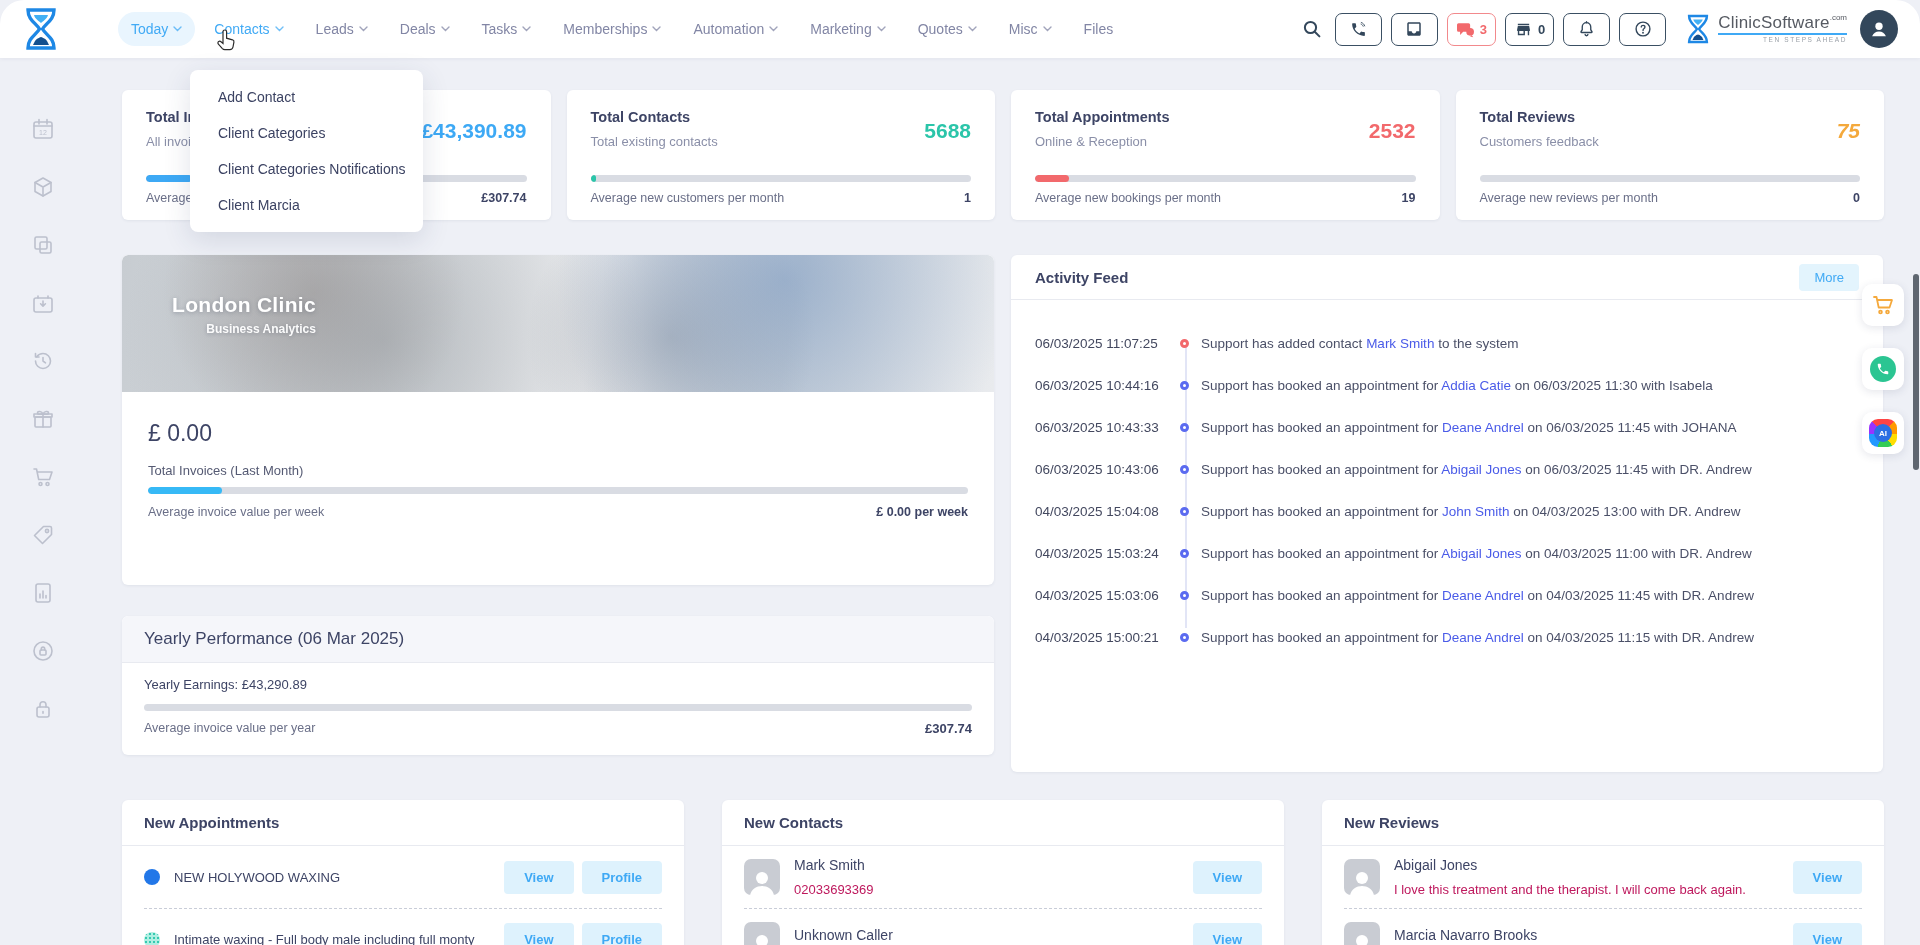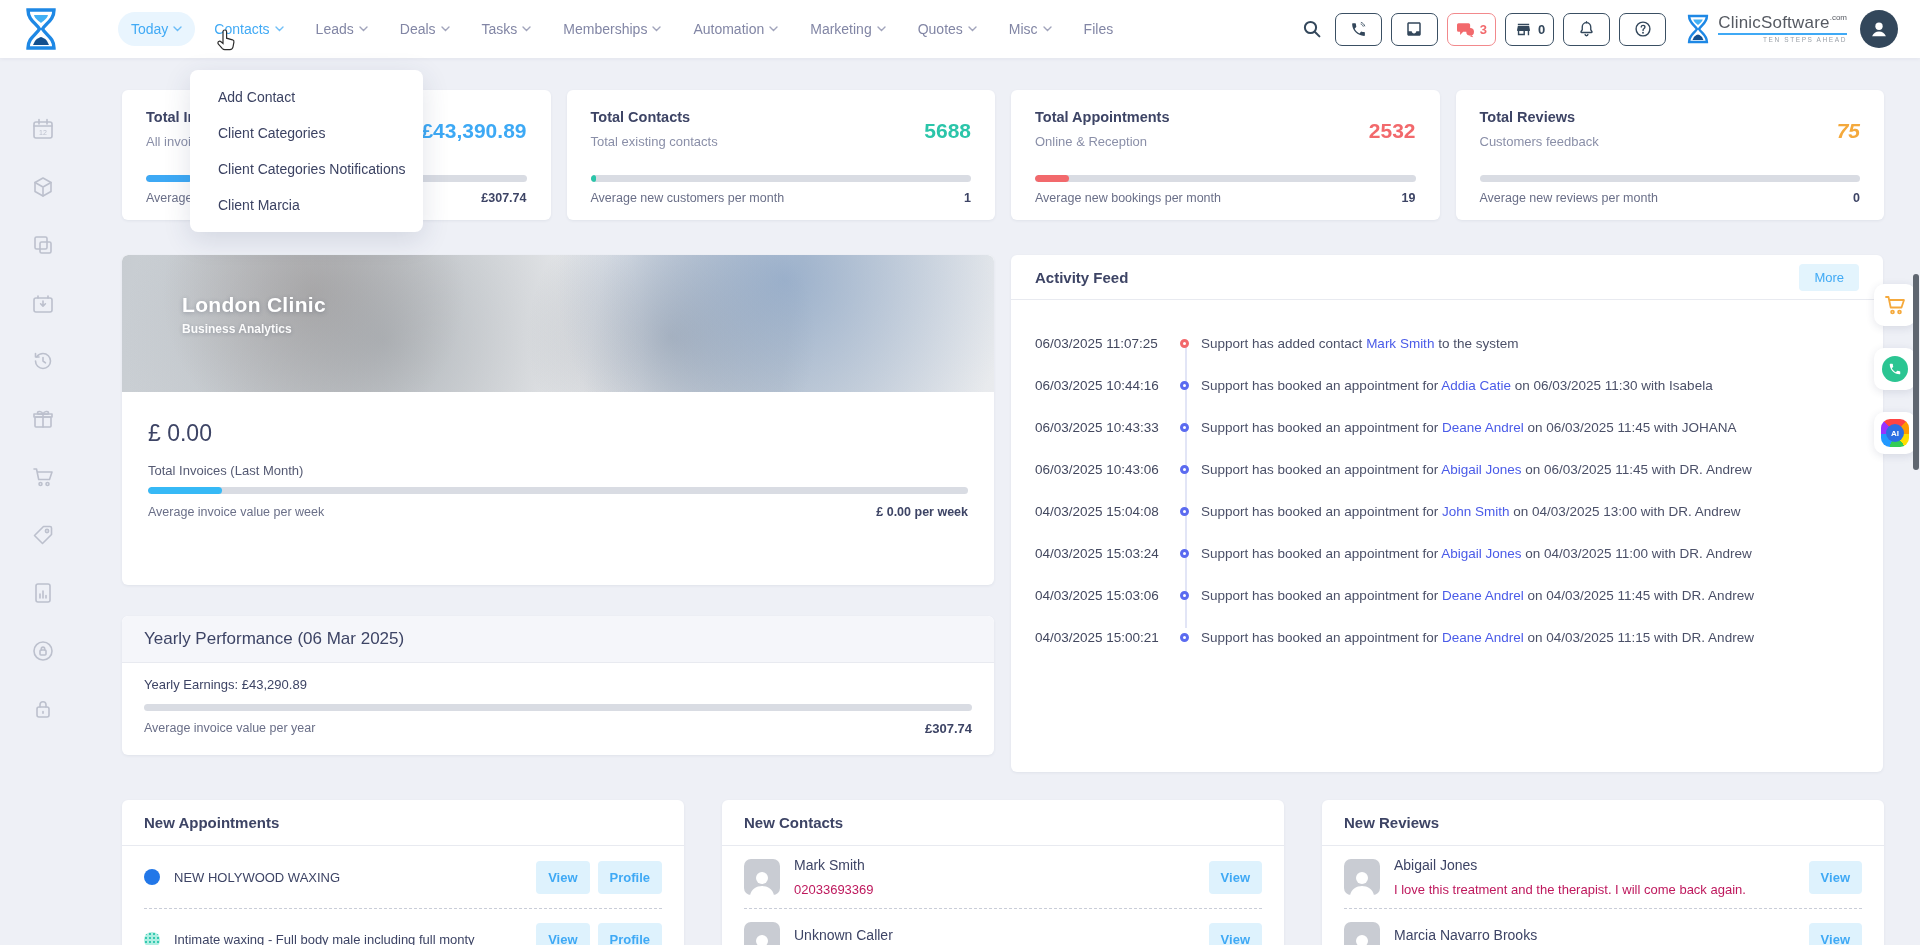--- a/index.html
+++ b/index.html
@@ -1,18 +1,18 @@
 <!DOCTYPE html>
 <html><head>
 <meta charset="utf-8">
 <style>
   html,body{margin:0;padding:0;background:#eef0f6;}
   *{box-sizing:border-box;}
   .screen{position:relative;width:1920px;height:945px;overflow:hidden;background:#eef0f6;
-          font-family:"Liberation Sans",sans-serif;color:#3d4465;}
+          font-family:"Liberation Sans",sans-serif;color:#3d4465;border-radius:24px;}
   
   .header{position:absolute;top:0;left:0;right:0;height:58px;background:#fff;display:flex;
           align-items:center;padding:0 22px;box-shadow:0 1px 4px rgba(30,40,80,.06);z-index:40;}
   .logo{width:38px;height:44px;flex:0 0 auto;}
   .nav{display:flex;align-items:center;gap:6px;margin-left:58px;}
   .nav-item{display:flex;align-items:center;gap:5px;padding:9px 13px;font-size:14px;color:#8286a5;
             cursor:pointer;border-radius:19px;white-space:nowrap;}
   .nav-item.active{background:#e9f5fe;color:#41aaf5;}
   .nav-item.hover{color:#41aaf5;}
   .nav-item svg{opacity:.75;}
@@ -57,21 +57,21 @@
   .stat .track{margin-top:auto;}
   
   .overview{left:122px;top:255px;width:872px;height:330px;overflow:hidden;}
   .banner{height:137px;border-radius:6px 6px 0 0;position:relative;
     background:
       radial-gradient(circle at 76% 18%, rgba(110,145,190,.55), transparent 34%),
       radial-gradient(circle at 63% 60%, rgba(70,80,95,.30), transparent 26%),
       radial-gradient(circle at 30% 62%, rgba(140,146,152,.55), transparent 42%),
       radial-gradient(circle at 22% 28%, rgba(120,100,90,.35), transparent 22%),
       linear-gradient(100deg,#c7ccd1 0%,#e3e6e9 34%,#f3f4f6 54%,#d4d8dc 76%,#e9ebee 100%);}
-  .banner-txt{position:absolute;left:60px;top:38px;color:#fff;text-shadow:0 1px 4px rgba(60,70,90,.35);}
+  .banner-txt{position:absolute;left:50px;top:38px;color:#fff;text-shadow:0 1px 4px rgba(60,70,90,.35);text-align:right;}
   .banner-title{font-size:21px;font-weight:bold;letter-spacing:.3px;}
   .banner-sub{font-size:12px;margin-top:5px;font-weight:bold;opacity:.95;}
   .ov-body{padding:28px 26px 0;}
   .ov-amount{font-size:23px;font-weight:normal;color:#3d4465;}
   .ov-label{font-size:13px;color:#555a73;margin-top:16px;}
   .ov-body .track{margin-top:9px;}
   .ov-foot{display:flex;justify-content:space-between;font-size:12.5px;color:#6a6f88;margin-top:11px;}
   .ov-foot b{color:#3d4465;}
   
   .yearly{left:122px;top:616px;width:872px;height:139px;overflow:hidden;}
@@ -100,29 +100,29 @@
   .bottom{position:absolute;left:122px;top:800px;width:1762px;display:flex;gap:38px;}
   .b-card{flex:1;background:#fff;border-radius:6px;box-shadow:0 1px 3px rgba(40,50,90,.07);height:230px;overflow:hidden;}
   .b-head{padding:14px 22px;font-size:15px;font-weight:bold;color:#3d4465;border-bottom:1px solid #e8eaf0;}
   .b-rows{padding:0 22px;}
   .brow{display:flex;align-items:center;min-height:62px;gap:14px;}
   .brow + .brow{border-top:1px dashed #c9cdd8;}
   .dot{width:16px;height:16px;border-radius:50%;flex:0 0 auto;}
   .dot-dotted{background-image:radial-gradient(#35c9b0 1.1px, transparent 1.3px);background-size:4px 4px;}
   .b-label{font-size:13px;color:#3d4465;flex:1;}
   .b-btns{display:flex;gap:8px;}
-  .b-btn{background:#def2fd;color:#3fa9f5;font-size:13px;font-weight:bold;padding:9px 12px;
+  .b-btn{background:#def2fd;color:#3fa9f5;font-size:13px;font-weight:bold;padding:9px 20px;
          border-radius:4px;cursor:pointer;}
   .pava{width:36px;height:36px;border-radius:7px;background:#c9ccd3;flex:0 0 auto;display:flex;
         align-items:flex-end;justify-content:center;overflow:hidden;}
   .b-who{flex:1;}
   .b-name{font-size:14px;color:#3d4465;}
   .b-sub{font-size:13px;color:#be185d;margin-top:9px;}
   
-  .floaters{position:absolute;right:4px;top:284px;display:flex;flex-direction:column;gap:22px;z-index:30;}
+  .floaters{position:absolute;right:16px;top:284px;display:flex;flex-direction:column;gap:22px;z-index:30;}
   .float-btn{width:42px;height:42px;background:#fff;border-radius:10px;box-shadow:0 2px 8px rgba(40,50,90,.12);
              display:flex;align-items:center;justify-content:center;cursor:pointer;}
   .ph-circle{width:26px;height:26px;border-radius:50%;background:#2bc592;display:flex;align-items:center;justify-content:center;}
   .ai-blob{width:28px;height:28px;border-radius:9px;
            background:conic-gradient(#f44 0 12%,#f90 12% 26%,#fd0 26% 40%,#3c5 40% 56%,#29f 56% 74%,#93f 74% 88%,#f44 88% 100%);
            display:flex;align-items:center;justify-content:center;}
   .ai-core{width:18px;height:18px;border-radius:50%;background:#2b6fe3;color:#fff;font-size:8px;
            font-weight:bold;display:flex;align-items:center;justify-content:center;}
   .scroll-thumb{position:absolute;right:1px;top:274px;width:6px;height:196px;background:#5f6670;border-radius:3px;z-index:50;}
 </style>

